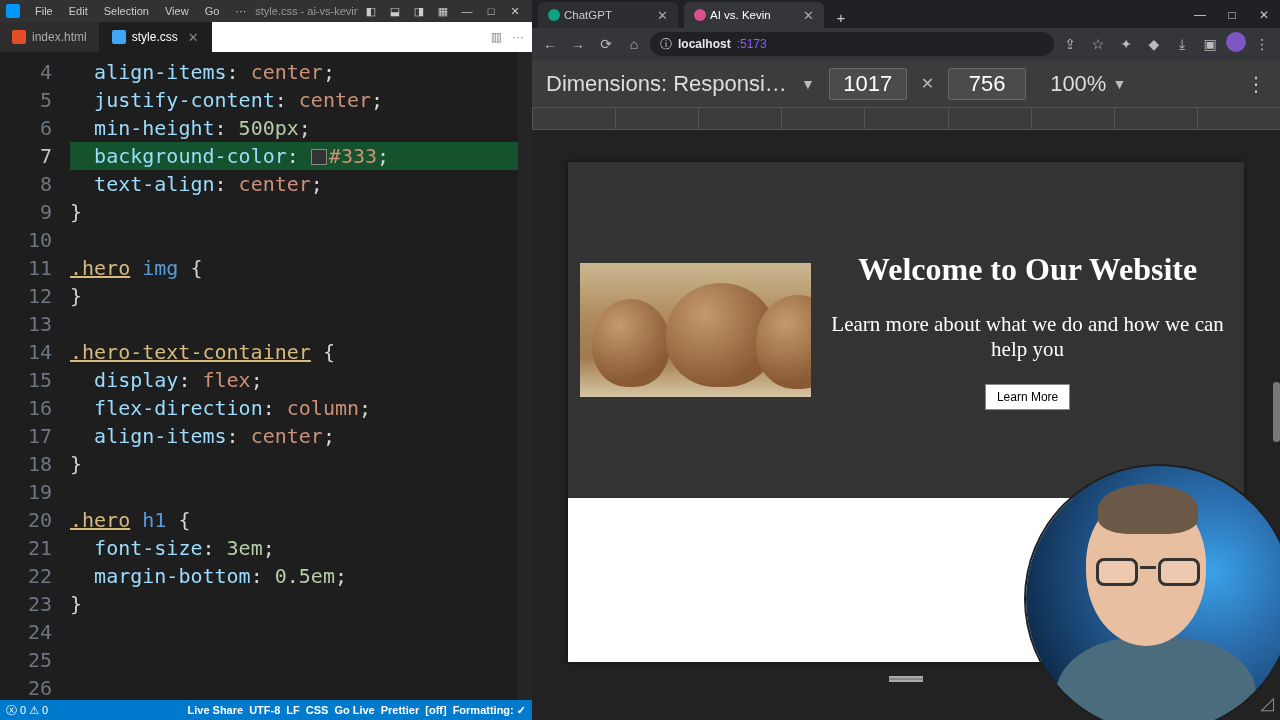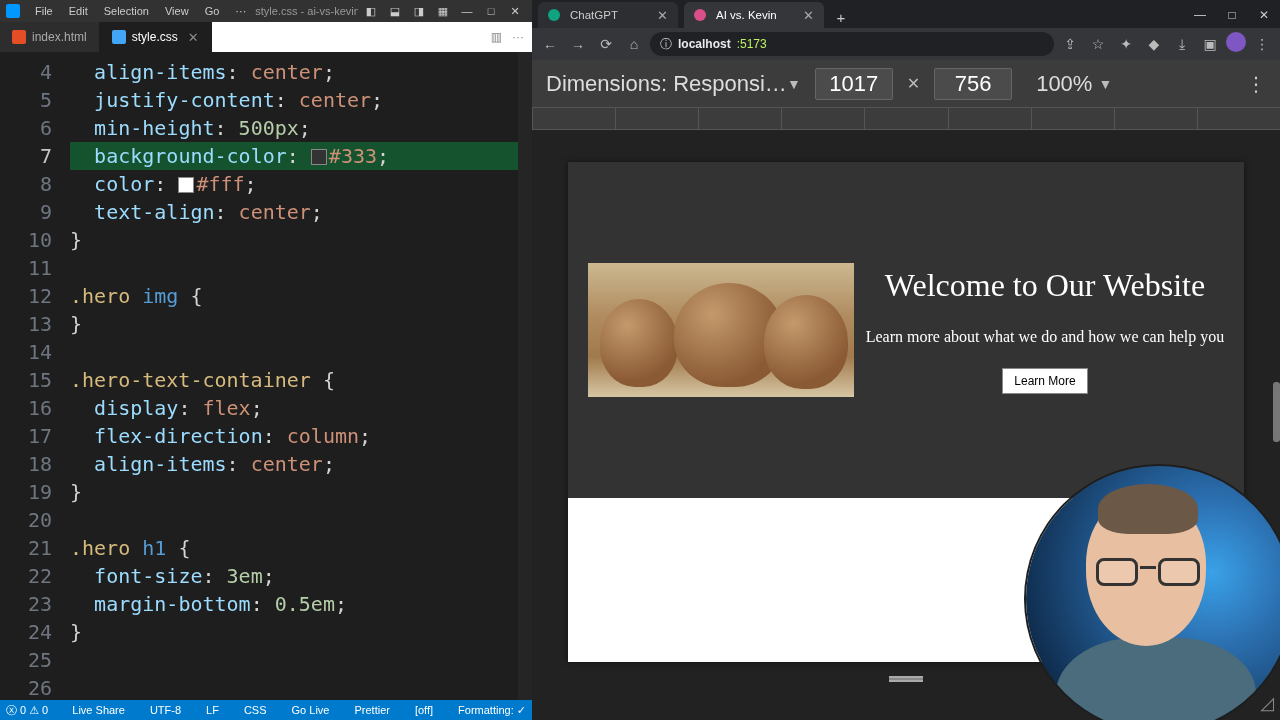--- a/index.html
+++ b/index.html
@@ -102,21 +102,21 @@
     flex: 1;
     padding-top: 6px;
     color: #d4d4d4;
     position: relative;
   }
   .cl { height: 28px; white-space: pre; }
   .cl.cur { background: #14532d; }
   .tok-prop { color: #9cdcfe; }
   .tok-val { color: #ce9178; }
   .tok-num { color: #b5cea8; }
-  .tok-sel { color: #d7ba7d; }
+  .tok-sel { color: #d7ba7d; text-decoration: underline; }
   .tok-tag { color: #569cd6; }
   .tok-punc { color: #d4d4d4; }
   .swatch {
     display: inline-block;
     width: 16px; height: 16px;
     border: 1px solid #888;
     vertical-align: -2px;
     margin-right: 2px;
   }
   .minimap {
@@ -127,21 +127,21 @@
     height: 20px;
     background: #007acc;
     color: #fff;
     display: flex;
     align-items: center;
     font-size: 11px;
     padding: 0 6px;
     gap: 12px;
   }
   .statusbar .sb-left { display: flex; gap: 10px; }
-  .statusbar .sb-right { display: flex; gap: 25px; margin-left: auto; }
+  .statusbar .sb-right { display: flex; gap: 6px; margin-left: auto; font-weight: bold; }
   .sb-item { display: flex; align-items: center; gap: 3px; }
 
   
   .chrome {
     flex: 1;
     height: 100%;
     background: #202124;
     display: flex;
     flex-direction: column;
     position: relative;
@@ -155,21 +155,21 @@
   .ctab {
     height: 26px;
     display: flex;
     align-items: center;
     padding: 0 10px;
     font-size: 11.5px;
     color: #ccc;
     background: #2d2e31;
     border-radius: 6px 6px 0 0;
     margin-left: 6px;
-    gap: 10px;
+    gap: 4px;
     min-width: 140px;
   }
   .ctab.active { background: #35363a; color: #fff; }
   .ctab-fav {
     width: 12px; height: 12px; border-radius: 50%;
   }
   .ctab-close { margin-left: auto; color: #aaa; font-size: 13px; }
   .ctab-add {
     width: 22px; height: 22px;
     display: flex; align-items: center; justify-content: center;
@@ -204,39 +204,39 @@
     background: #202124;
     border-radius: 12px;
     display: flex;
     align-items: center;
     padding: 0 10px;
     color: #ccc;
     font-size: 12px;
     gap: 6px;
   }
   .url-host { color: #e8eaed; font-weight: bold; }
-  .url-path { color: #bef264; }
+  .url-path { color: #8b5cf6; }
   .addr-right { display: flex; gap: 4px; }
   .avatar {
     width: 20px; height: 20px; border-radius: 50%;
     background: #7e57c2;
   }
 
   .devtools-bar {
     height: 48px;
     background: #3c3c3c;
     display: flex;
     align-items: center;
     padding: 0 14px;
     gap: 14px;
     color: #ddd;
     font-size: 22px;
     border-bottom: 1px solid #555;
   }
-  .dim-label { display: flex; align-items: center; gap: 0; }
+  .dim-label { display: flex; align-items: center; gap: 14px; }
   .dim-caret { font-size: 14px; color: #bbb; }
   .dim-input {
     width: 78px; height: 32px;
     background: #4b4b4b;
     border: 1px solid #666;
     color: #fff;
     font-size: 22px;
     text-align: center;
     border-radius: 2px;
   }
@@ -282,27 +282,27 @@
     overflow: hidden;
   }
   .wal {
     position: absolute;
     border-radius: 50% 50% 45% 45%;
     background: radial-gradient(circle at 35% 30%, #c49a6c, #8a5a34 70%);
   }
   .hero-text { text-align: center; }
   .hero h1 {
     font-family: "Times New Roman", serif;
-    font-weight: 400;
+    font-weight: 700;
     font-size: 32px;
     margin-bottom: 24px;
   }
   .hero p {
     font-family: "Times New Roman", serif;
-    font-size: 16px;
+    font-size: 21px;
     margin-bottom: 22px;
   }
   .hero button {
     background: #fff;
     color: #000;
     border: 1px solid #888;
     padding: 5px 11px;
     font-size: 12px;
     font-family: Arial, sans-serif;
   }
@@ -440,21 +440,20 @@
         <div class="ln">23</div>
         <div class="ln">24</div>
         <div class="ln">25</div>
         <div class="ln">26</div>
       </div>
     <div class="code" id="code">
         <div class="cl">  <span class="tok-prop">align-items</span><span class="tok-punc">: </span><span class="tok-val">center</span><span class="tok-punc">;</span></div>
         <div class="cl">  <span class="tok-prop">justify-content</span><span class="tok-punc">: </span><span class="tok-val">center</span><span class="tok-punc">;</span></div>
         <div class="cl">  <span class="tok-prop">min-height</span><span class="tok-punc">: </span><span class="tok-num">500px</span><span class="tok-punc">;</span></div>
         <div class="cl cur">  <span class="tok-prop">background-color</span><span class="tok-punc">: </span><span class="swatch" style="background:#333"></span><span class="tok-val">#333</span><span class="tok-punc">;</span></div>
-        <div class="cl">  <span class="tok-prop">color</span><span class="tok-punc">: </span><span class="swatch" style="background:#fff"></span><span class="tok-val">#fff</span><span class="tok-punc">;</span></div>
         <div class="cl">  <span class="tok-prop">text-align</span><span class="tok-punc">: </span><span class="tok-val">center</span><span class="tok-punc">;</span></div>
         <div class="cl"><span class="tok-punc">}</span></div>
         <div class="cl">&nbsp;</div>
         <div class="cl"><span class="tok-sel">.hero</span> <span class="tok-tag">img</span> <span class="tok-punc">{</span></div>
         <div class="cl"><span class="tok-punc">}</span></div>
         <div class="cl">&nbsp;</div>
         <div class="cl"><span class="tok-sel">.hero-text-container</span> <span class="tok-punc">{</span></div>
         <div class="cl">  <span class="tok-prop">display</span><span class="tok-punc">: </span><span class="tok-val">flex</span><span class="tok-punc">;</span></div>
         <div class="cl">  <span class="tok-prop">flex-direction</span><span class="tok-punc">: </span><span class="tok-val">column</span><span class="tok-punc">;</span></div>
         <div class="cl">  <span class="tok-prop">align-items</span><span class="tok-punc">: </span><span class="tok-val">center</span><span class="tok-punc">;</span></div>

